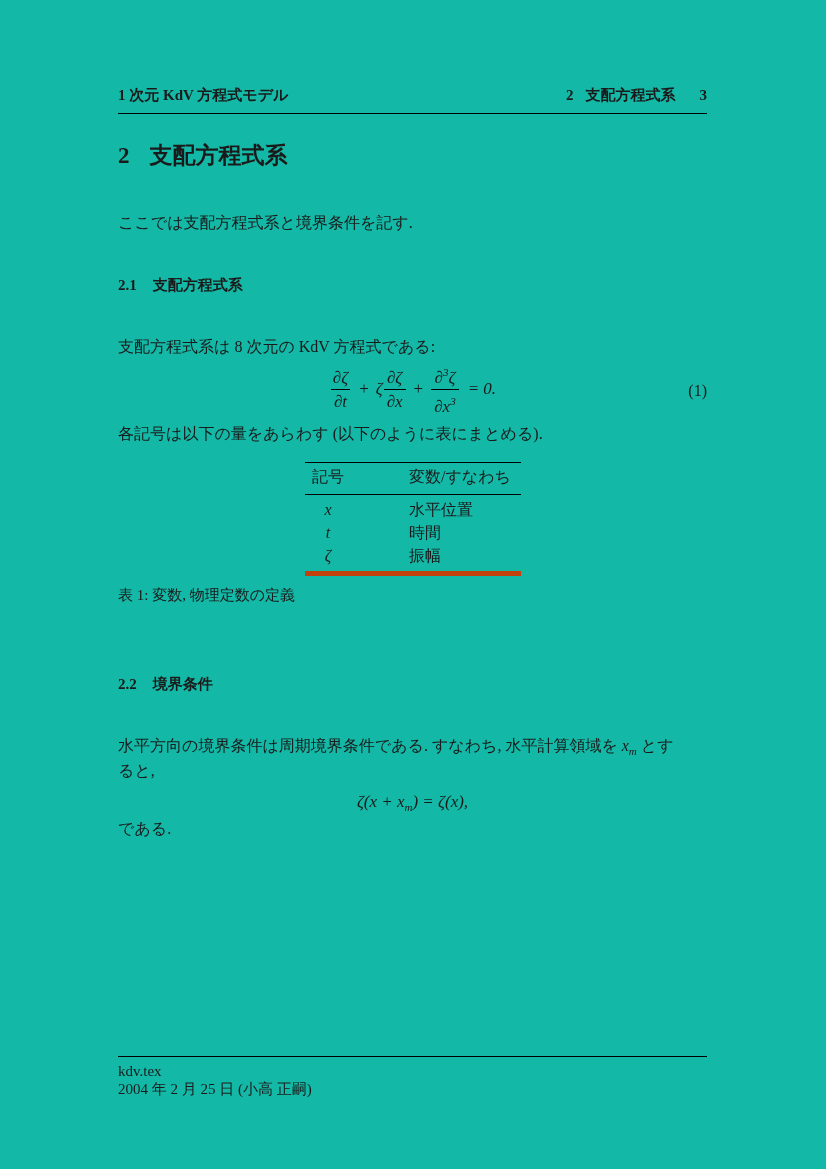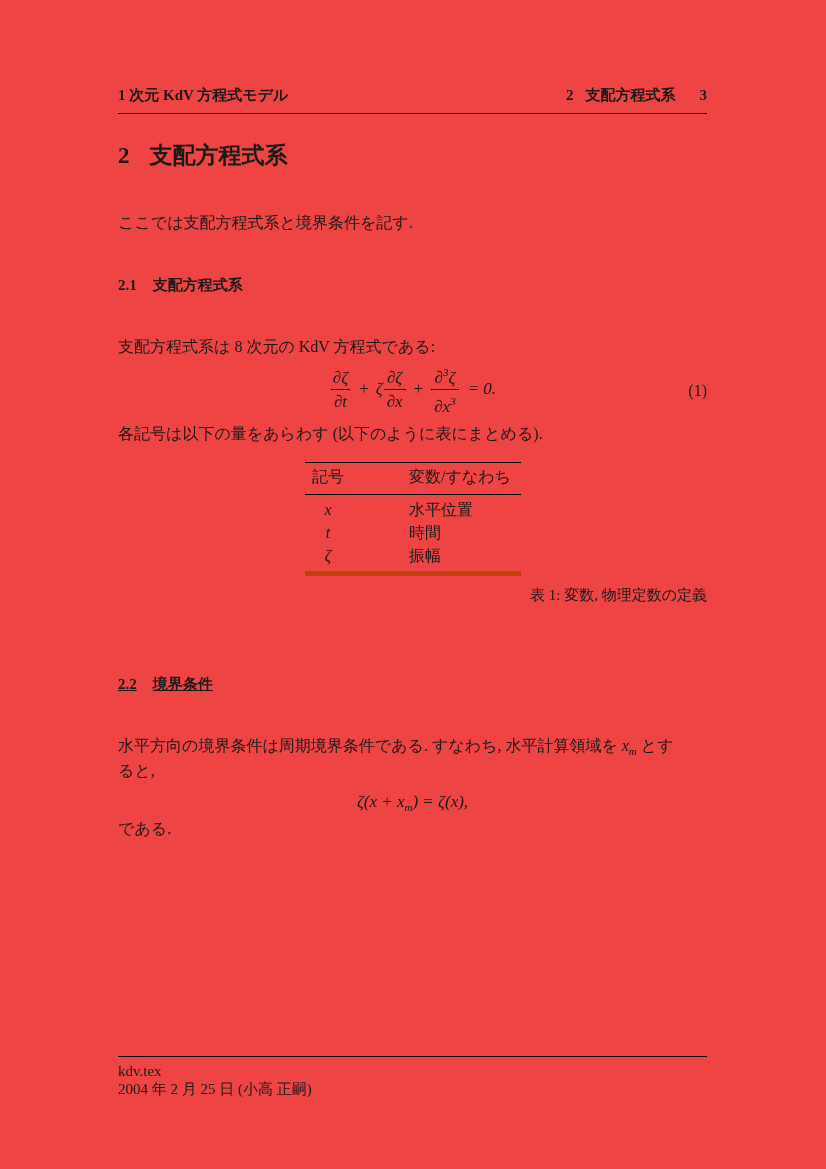--- a/index.html
+++ b/index.html
@@ -1,20 +1,20 @@
 <!DOCTYPE html>
 <html><head>
 <meta charset="utf-8">
 <style>
   html, body { margin: 0; padding: 0; background: #ffffff; }
   .page {
     position: relative;
     width: 826px;
     height: 1169px;
-    background: #ef4444;
+    background: #14b8a6;
     color: #1a1a1a;
     font-family: "Liberation Serif", "DejaVu Serif", serif;
     overflow: hidden;
   }
   .abs { position: absolute; }
 
   
   .runhead {
     top: 86px; left: 118px; width: 589px;
     display: flex; justify-content: space-between; align-items: baseline;
@@ -34,21 +34,21 @@
     font-family: "Liberation Sans", "DejaVu Sans", sans-serif;
   }
   .sec-heading .sec-num { font-family: "Liberation Serif", "DejaVu Serif", serif; margin-right: 20px; }
   .subsec-heading {
     left: 118px;
     font-size: 15px; font-weight: bold;
     font-family: "Liberation Sans", "DejaVu Sans", sans-serif;
   }
   .subsec-heading .sec-num { font-family: "Liberation Serif", "DejaVu Serif", serif; margin-right: 16px; }
   .subsec-1 { top: 276px; }
-  .subsec-2 { top: 675px; text-decoration: underline; }
+  .subsec-2 { top: 675px; }
 
   
   .body-text {
     left: 118px; width: 592px;
     font-size: 16px; line-height: 25px;
     white-space: nowrap;
   }
   .t-intro { top: 210px; }
   .t-eq1lead { top: 334px; }
   .t-tablelead { top: 421px; }
@@ -90,21 +90,21 @@
     padding: 4px 0 6px 0;
   }
   .table1 th.c1, .table1 td.c1 { width: 46px; text-align: center; }
   .table1 th.c2, .table1 td.c2 { padding-left: 58px; width: 112px; }
   .table1 td { padding: 0; line-height: 23px; }
   .table1 tbody tr:first-child td { padding-top: 3px; }
   .table1 tbody tr:last-child td { padding-bottom: 4px; }
 
   .caption {
     top: 586px; left: 118px; width: 589px;
-    text-align: right; font-size: 15px;
+    text-align: left; font-size: 15px;
   }
 
   
   .equation2 {
     top: 780px; left: 118px; width: 589px;
     text-align: center;
     font-size: 17px; font-style: italic; margin-top: 12px;
   }
 
   

